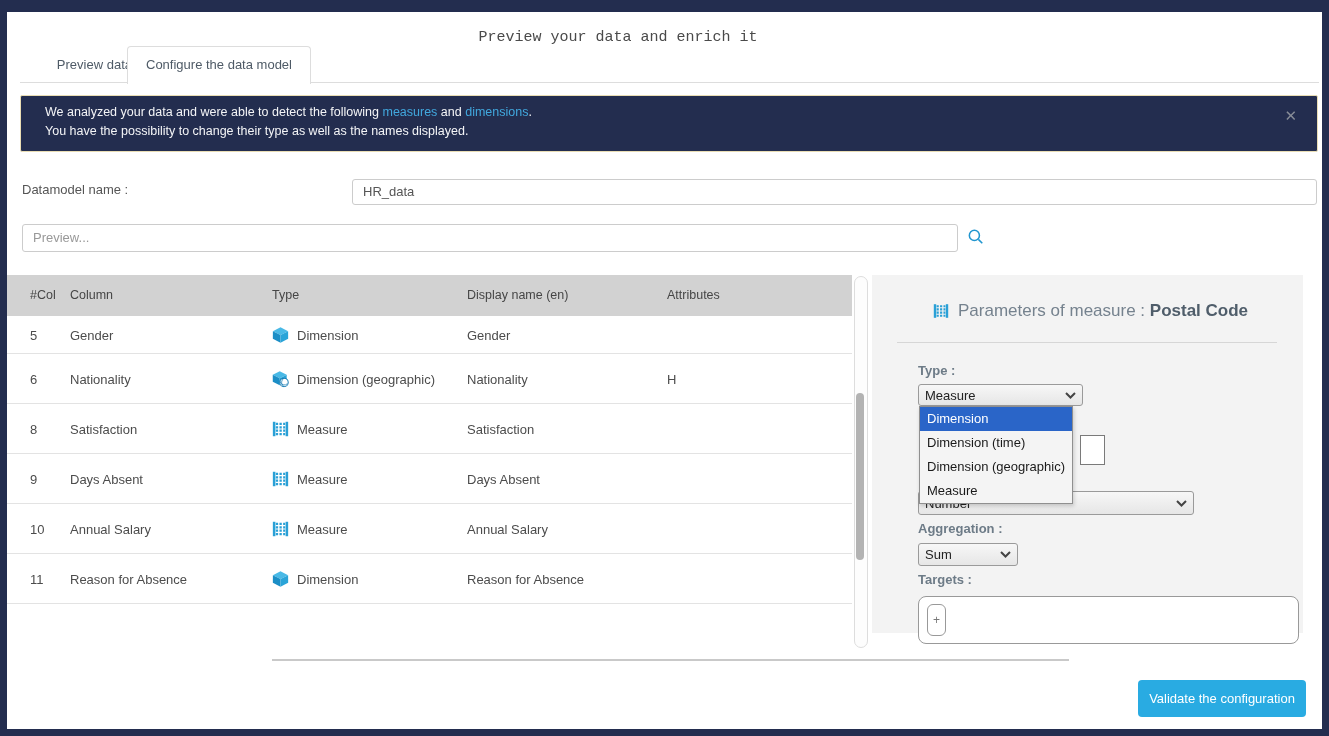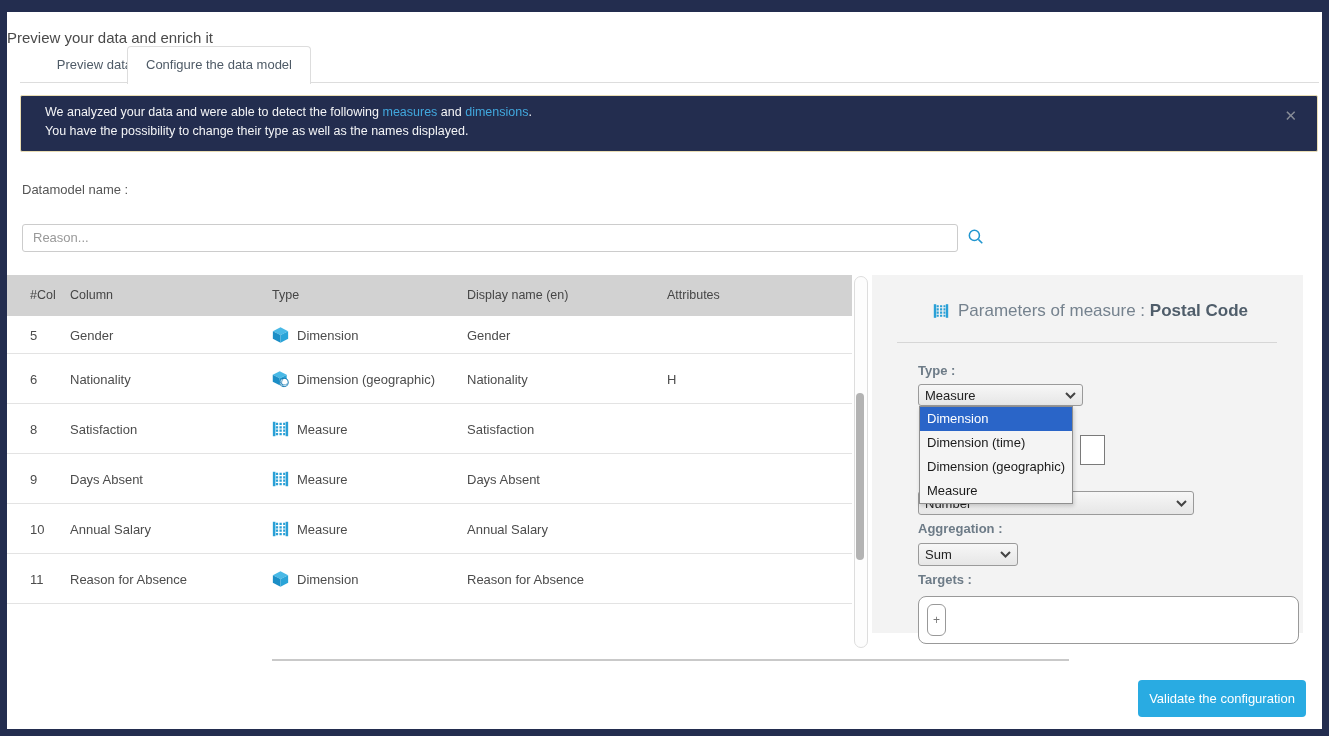--- a/index.html
+++ b/index.html
@@ -3,21 +3,21 @@
 <meta charset="utf-8">
 <style>
   html,body{margin:0;padding:0;background:#232d4f;}
   #root{position:relative;width:1329px;height:736px;background:#232d4f;
         font-family:"Liberation Sans","DejaVu Sans",sans-serif;overflow:hidden;}
   #content{position:absolute;left:7px;top:12px;width:1315px;height:717px;background:#ffffff;}
 
   .abs{position:absolute;}
 
   
-  #page-title{left:0;top:17px;width:1222px;text-align:left;font-size:15px;color:#4a4a4a;}
+  #page-title{left:0;top:17px;width:1222px;text-align:center;font-size:15px;color:#4a4a4a;font-family:Liberation Mono, monospace;}
 
   
   #tabs-underline{left:13px;top:70px;width:1299px;height:1px;background:#dddddd;}
   .tab{font-size:13px;color:#4e5a66;cursor:pointer;}
   #tab-preview{left:33px;top:41px;width:92px;height:24px;line-height:24px;text-align:right;}
   #tab-configure{left:120px;top:34px;width:182px;height:37px;line-height:36px;text-align:center;
                  background:#ffffff;border:1px solid #ddd;border-bottom:none;border-radius:4px 4px 0 0;z-index:3;}
 
   
   #banner{left:13px;top:83px;width:1296px;height:55px;background:#232d4f;border:1px solid #e9ddb4;border-radius:2px;z-index:2;}
@@ -93,22 +93,23 @@
 
     <div class="abs" id="banner">
       <div class="bline l1">
         <span>We analyzed your data and were able to detect the following </span><a class="blink">measures</a><span> and </span><a class="blink">dimensions</a><span>.</span>
       </div>
       <div class="bline l2">You have the possibility to change their type as well as the names displayed.</div>
       <div id="banner-close">✕</div>
     </div>
 
     <div class="abs" id="datamodel-label">Datamodel name :</div>
-
-    <div class="abs inputbox" id="search-input">Reason...</div>
+    <div class="abs inputbox" id="datamodel-input">HR_data</div>
+
+    <div class="abs inputbox" id="search-input">Preview...</div>
     <span class="abs" id="search-icon">
       <svg width="18" height="18" viewBox="0 0 20 20" fill="none" stroke="#2196cf" stroke-width="1.7">
         <circle cx="8.2" cy="8.2" r="5.6"></circle>
         <line x1="12.6" y1="12.6" x2="17" y2="17"></line>
       </svg>
     </span>
 
 
     <div class="abs" id="table">
       <div id="table-header">

